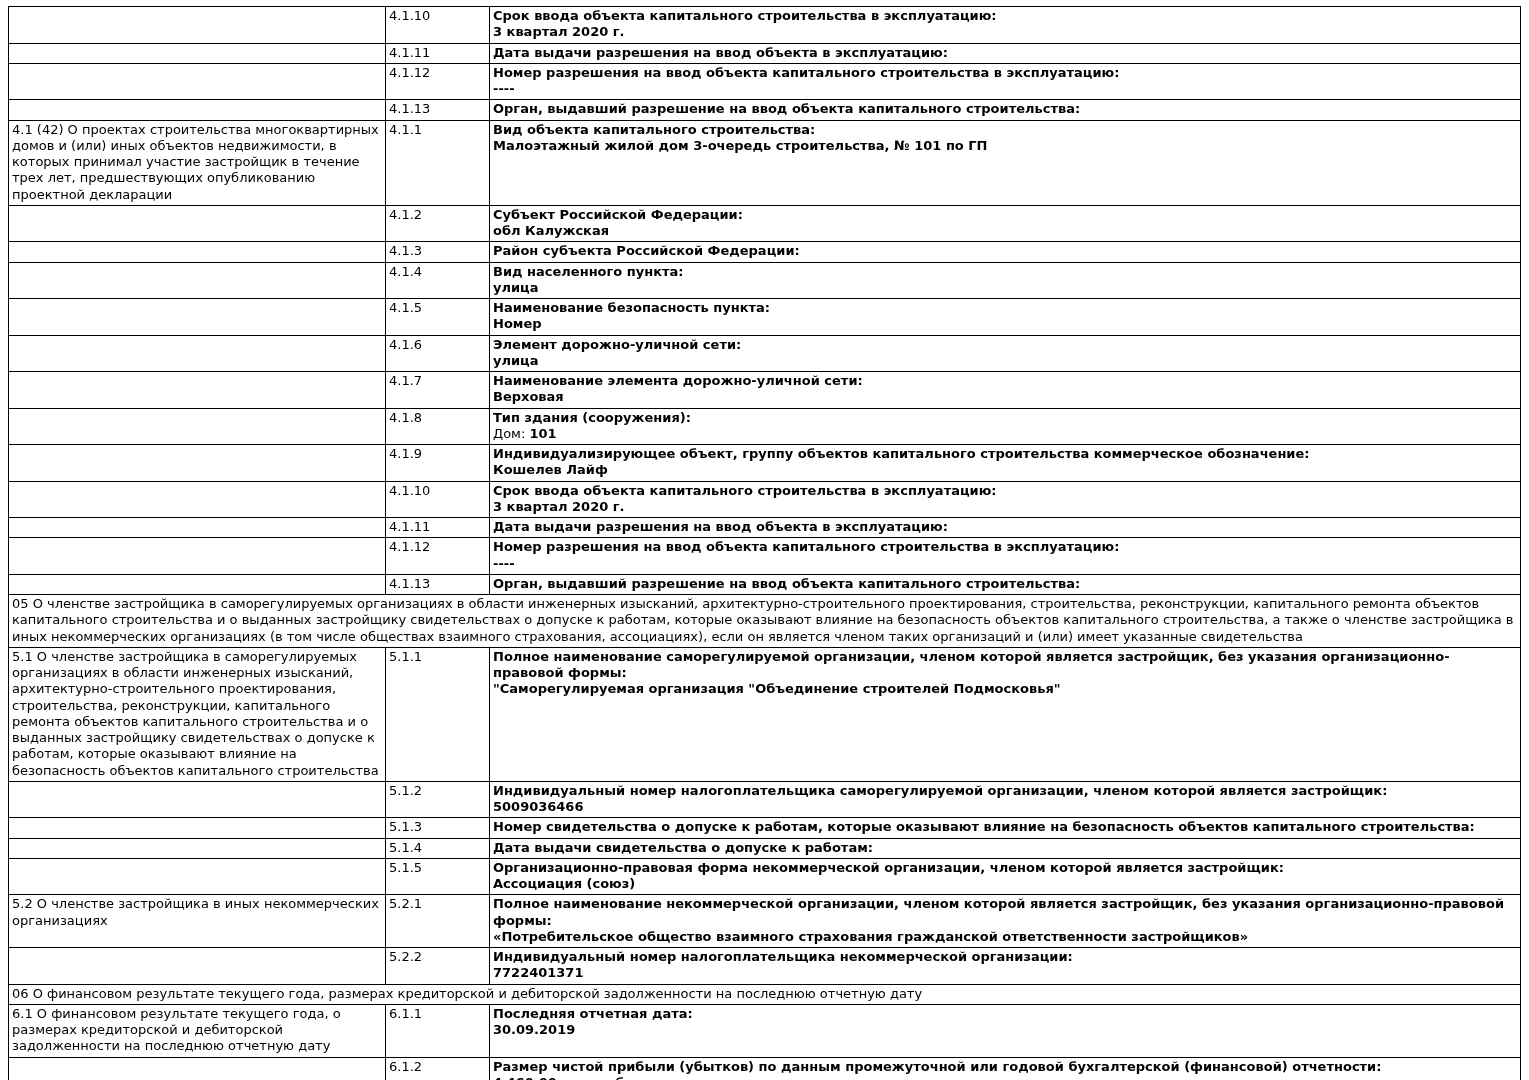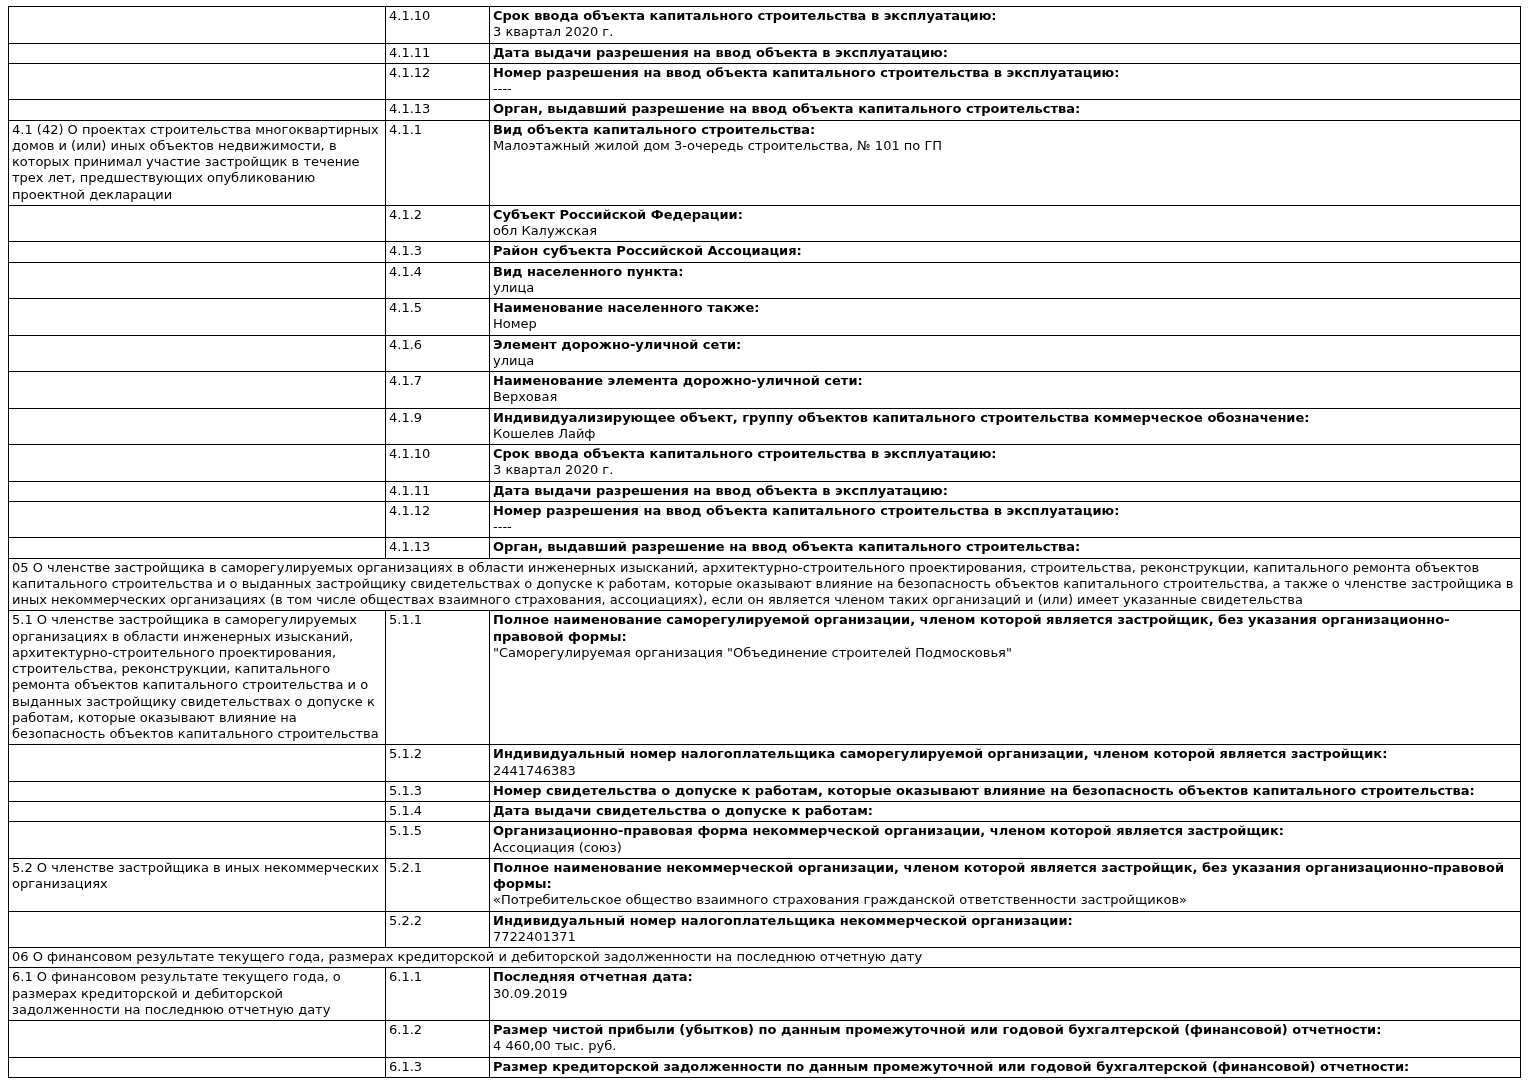--- a/index.html
+++ b/index.html
@@ -35,21 +35,21 @@
     vertical-align: middle;
     padding-left: 2px;
   }
   td.content-cell {
     vertical-align: top;
   }
   td.section-cell {
     vertical-align: top;
   }
   .label { font-weight: bold; }
-  .value-line .val { font-weight: normal; margin-top: 8px; }
+  .value-line .val { font-weight: bold; margin-top: 8px; }
   .value-line .prefix { font-weight: normal; }
 </style>
 </head>
 <body>
 
 <div class="page">
   <table class="decl">
     <colgroup>
       <col style="width:377px">
       <col style="width:104px">
@@ -99,36 +99,36 @@
           <td class="code-cell">4.1.2</td>
           <td class="content-cell">
             <div class="label">Субъект Российской Федерации:</div>
             <div class="value-line"><span class="val">обл Калужская</span></div>
           </td>
         </tr>
         <tr>
           <td class="group-cell"></td>
           <td class="code-cell">4.1.3</td>
           <td class="content-cell">
-            <div class="label">Район субъекта Российской Ассоциация:</div>
+            <div class="label">Район субъекта Российской Федерации:</div>
           </td>
         </tr>
         <tr>
           <td class="group-cell"></td>
           <td class="code-cell">4.1.4</td>
           <td class="content-cell">
             <div class="label">Вид населенного пункта:</div>
             <div class="value-line"><span class="val">улица</span></div>
           </td>
         </tr>
         <tr>
           <td class="group-cell"></td>
           <td class="code-cell">4.1.5</td>
           <td class="content-cell">
-            <div class="label">Наименование населенного также:</div>
+            <div class="label">Наименование безопасность пункта:</div>
             <div class="value-line"><span class="val">Номер</span></div>
           </td>
         </tr>
         <tr>
           <td class="group-cell"></td>
           <td class="code-cell">4.1.6</td>
           <td class="content-cell">
             <div class="label">Элемент дорожно-уличной сети:</div>
             <div class="value-line"><span class="val">улица</span></div>
           </td>
@@ -136,20 +136,28 @@
         <tr>
           <td class="group-cell"></td>
           <td class="code-cell">4.1.7</td>
           <td class="content-cell">
             <div class="label">Наименование элемента дорожно-уличной сети:</div>
             <div class="value-line"><span class="val">Верховая</span></div>
           </td>
         </tr>
         <tr>
           <td class="group-cell"></td>
+          <td class="code-cell">4.1.8</td>
+          <td class="content-cell">
+            <div class="label">Тип здания (сооружения):</div>
+            <div class="value-line"><span class="prefix">Дом: </span><span class="val">101</span></div>
+          </td>
+        </tr>
+        <tr>
+          <td class="group-cell"></td>
           <td class="code-cell">4.1.9</td>
           <td class="content-cell">
             <div class="label">Индивидуализирующее объект, группу объектов капитального строительства коммерческое обозначение:</div>
             <div class="value-line"><span class="val">Кошелев Лайф</span></div>
           </td>
         </tr>
         <tr>
           <td class="group-cell"></td>
           <td class="code-cell">4.1.10</td>
           <td class="content-cell">
@@ -188,21 +196,21 @@
           <td class="content-cell">
             <div class="label">Полное наименование саморегулируемой организации, членом которой является застройщик, без указания организационно-правовой формы:</div>
             <div class="value-line"><span class="val">"Саморегулируемая организация "Объединение строителей Подмосковья"</span></div>
           </td>
         </tr>
         <tr>
           <td class="group-cell"></td>
           <td class="code-cell">5.1.2</td>
           <td class="content-cell">
             <div class="label">Индивидуальный номер налогоплательщика саморегулируемой организации, членом которой является застройщик:</div>
-            <div class="value-line"><span class="val">2441746383</span></div>
+            <div class="value-line"><span class="val">5009036466</span></div>
           </td>
         </tr>
         <tr>
           <td class="group-cell"></td>
           <td class="code-cell">5.1.3</td>
           <td class="content-cell">
             <div class="label">Номер свидетельства о допуске к работам, которые оказывают влияние на безопасность объектов капитального строительства:</div>
           </td>
         </tr>
         <tr>

